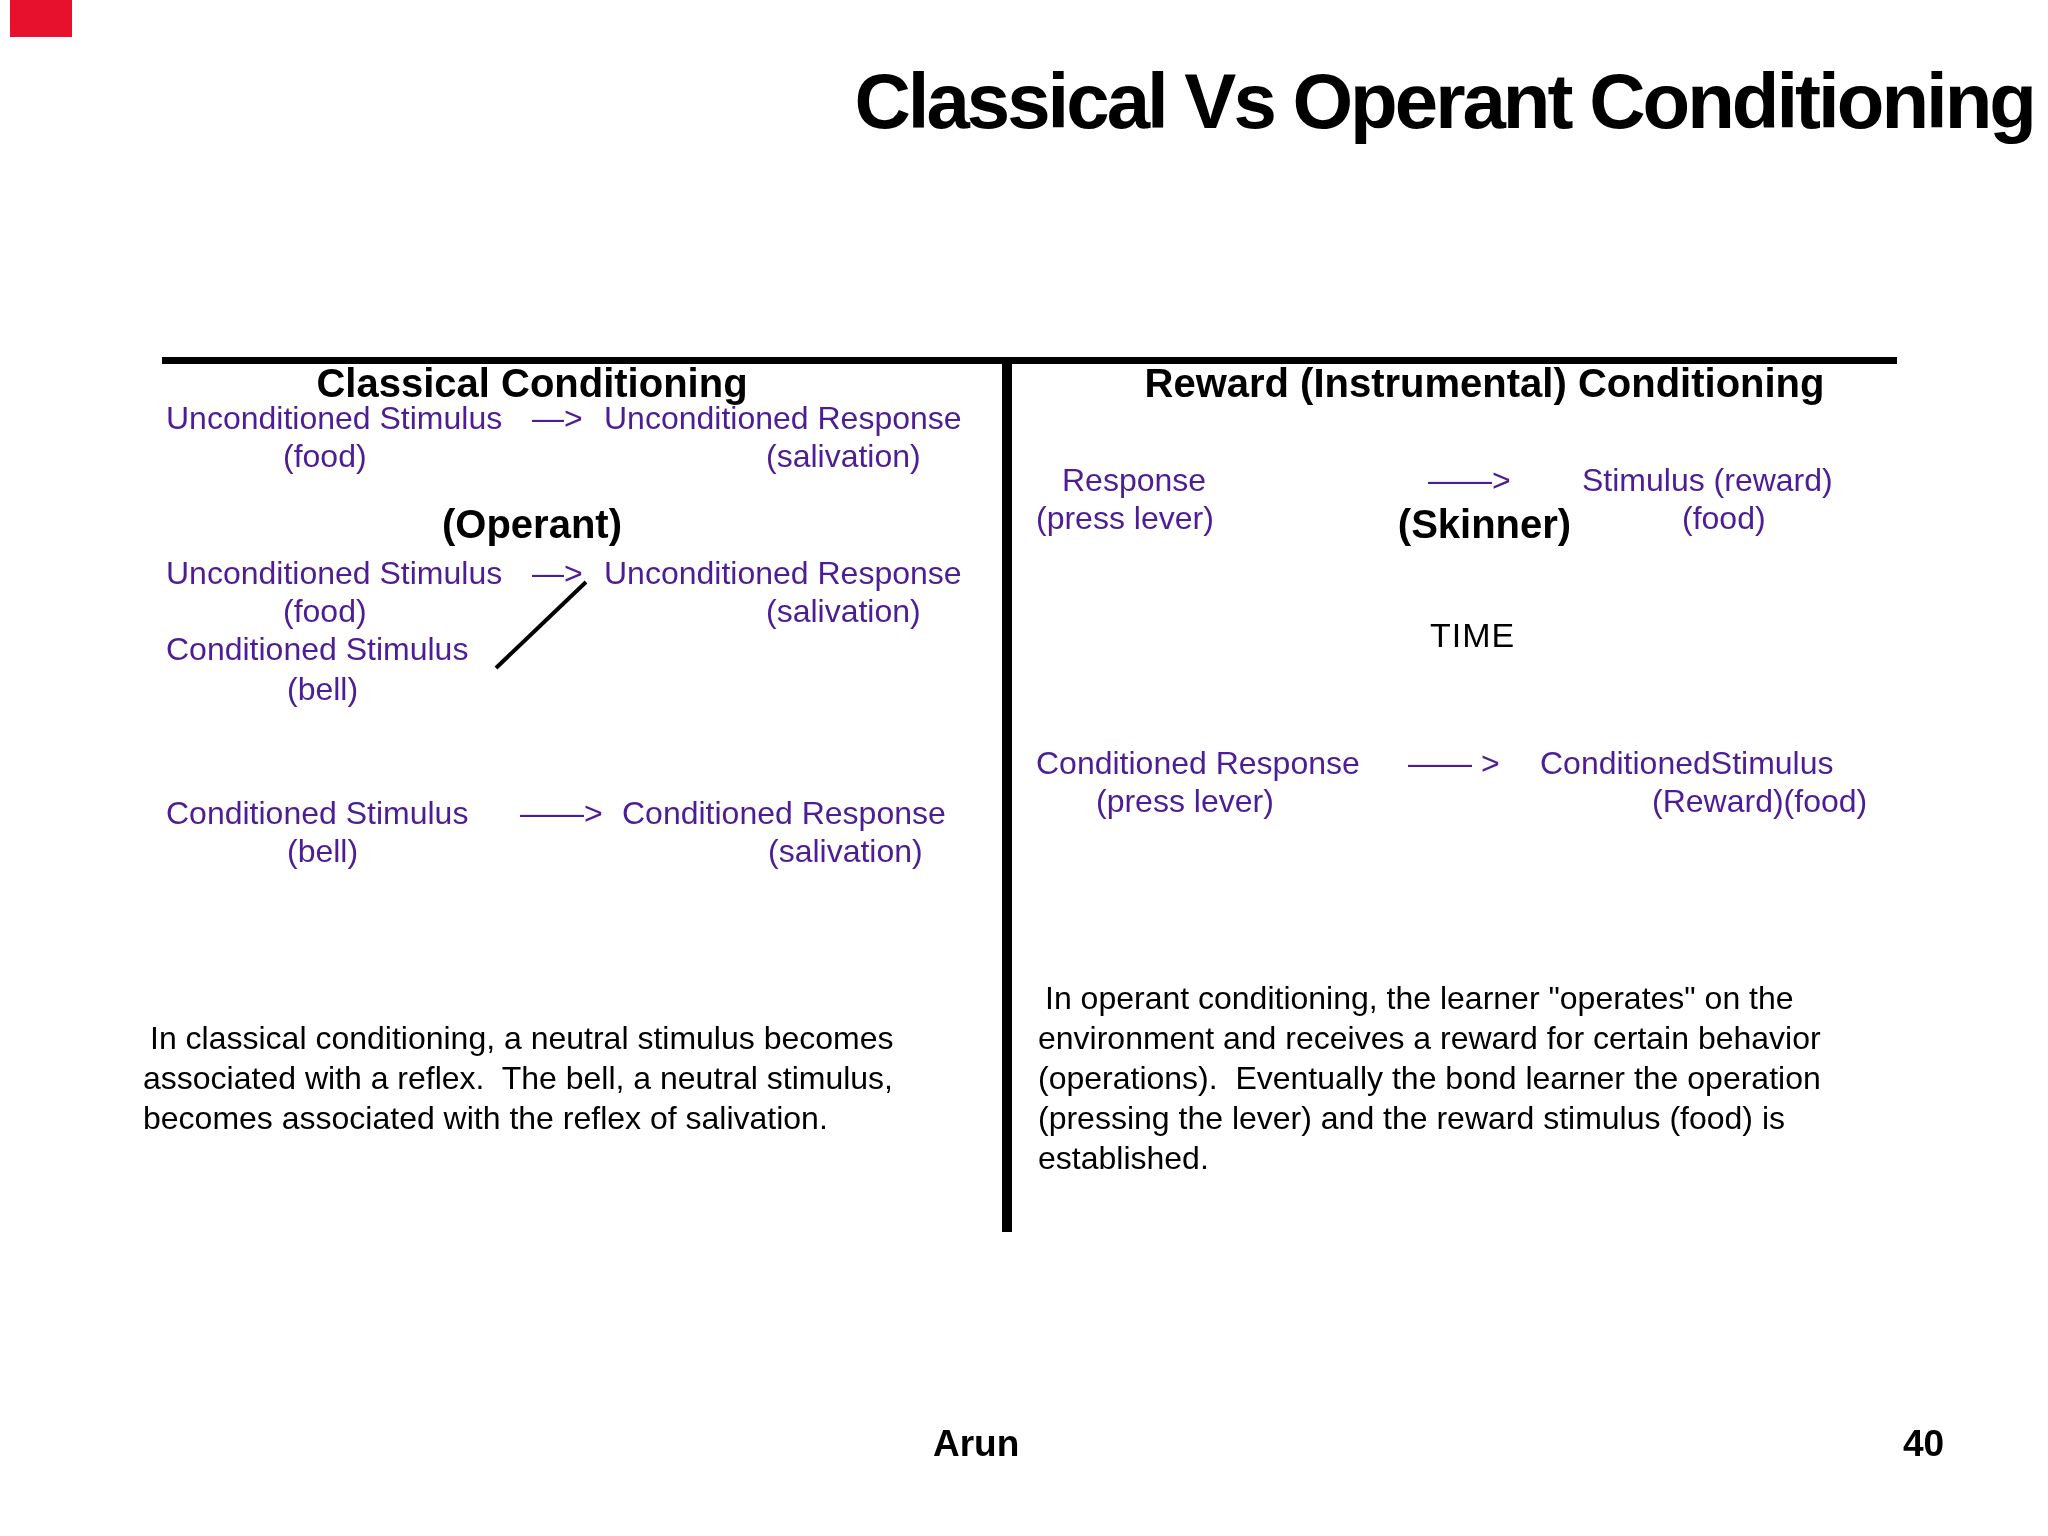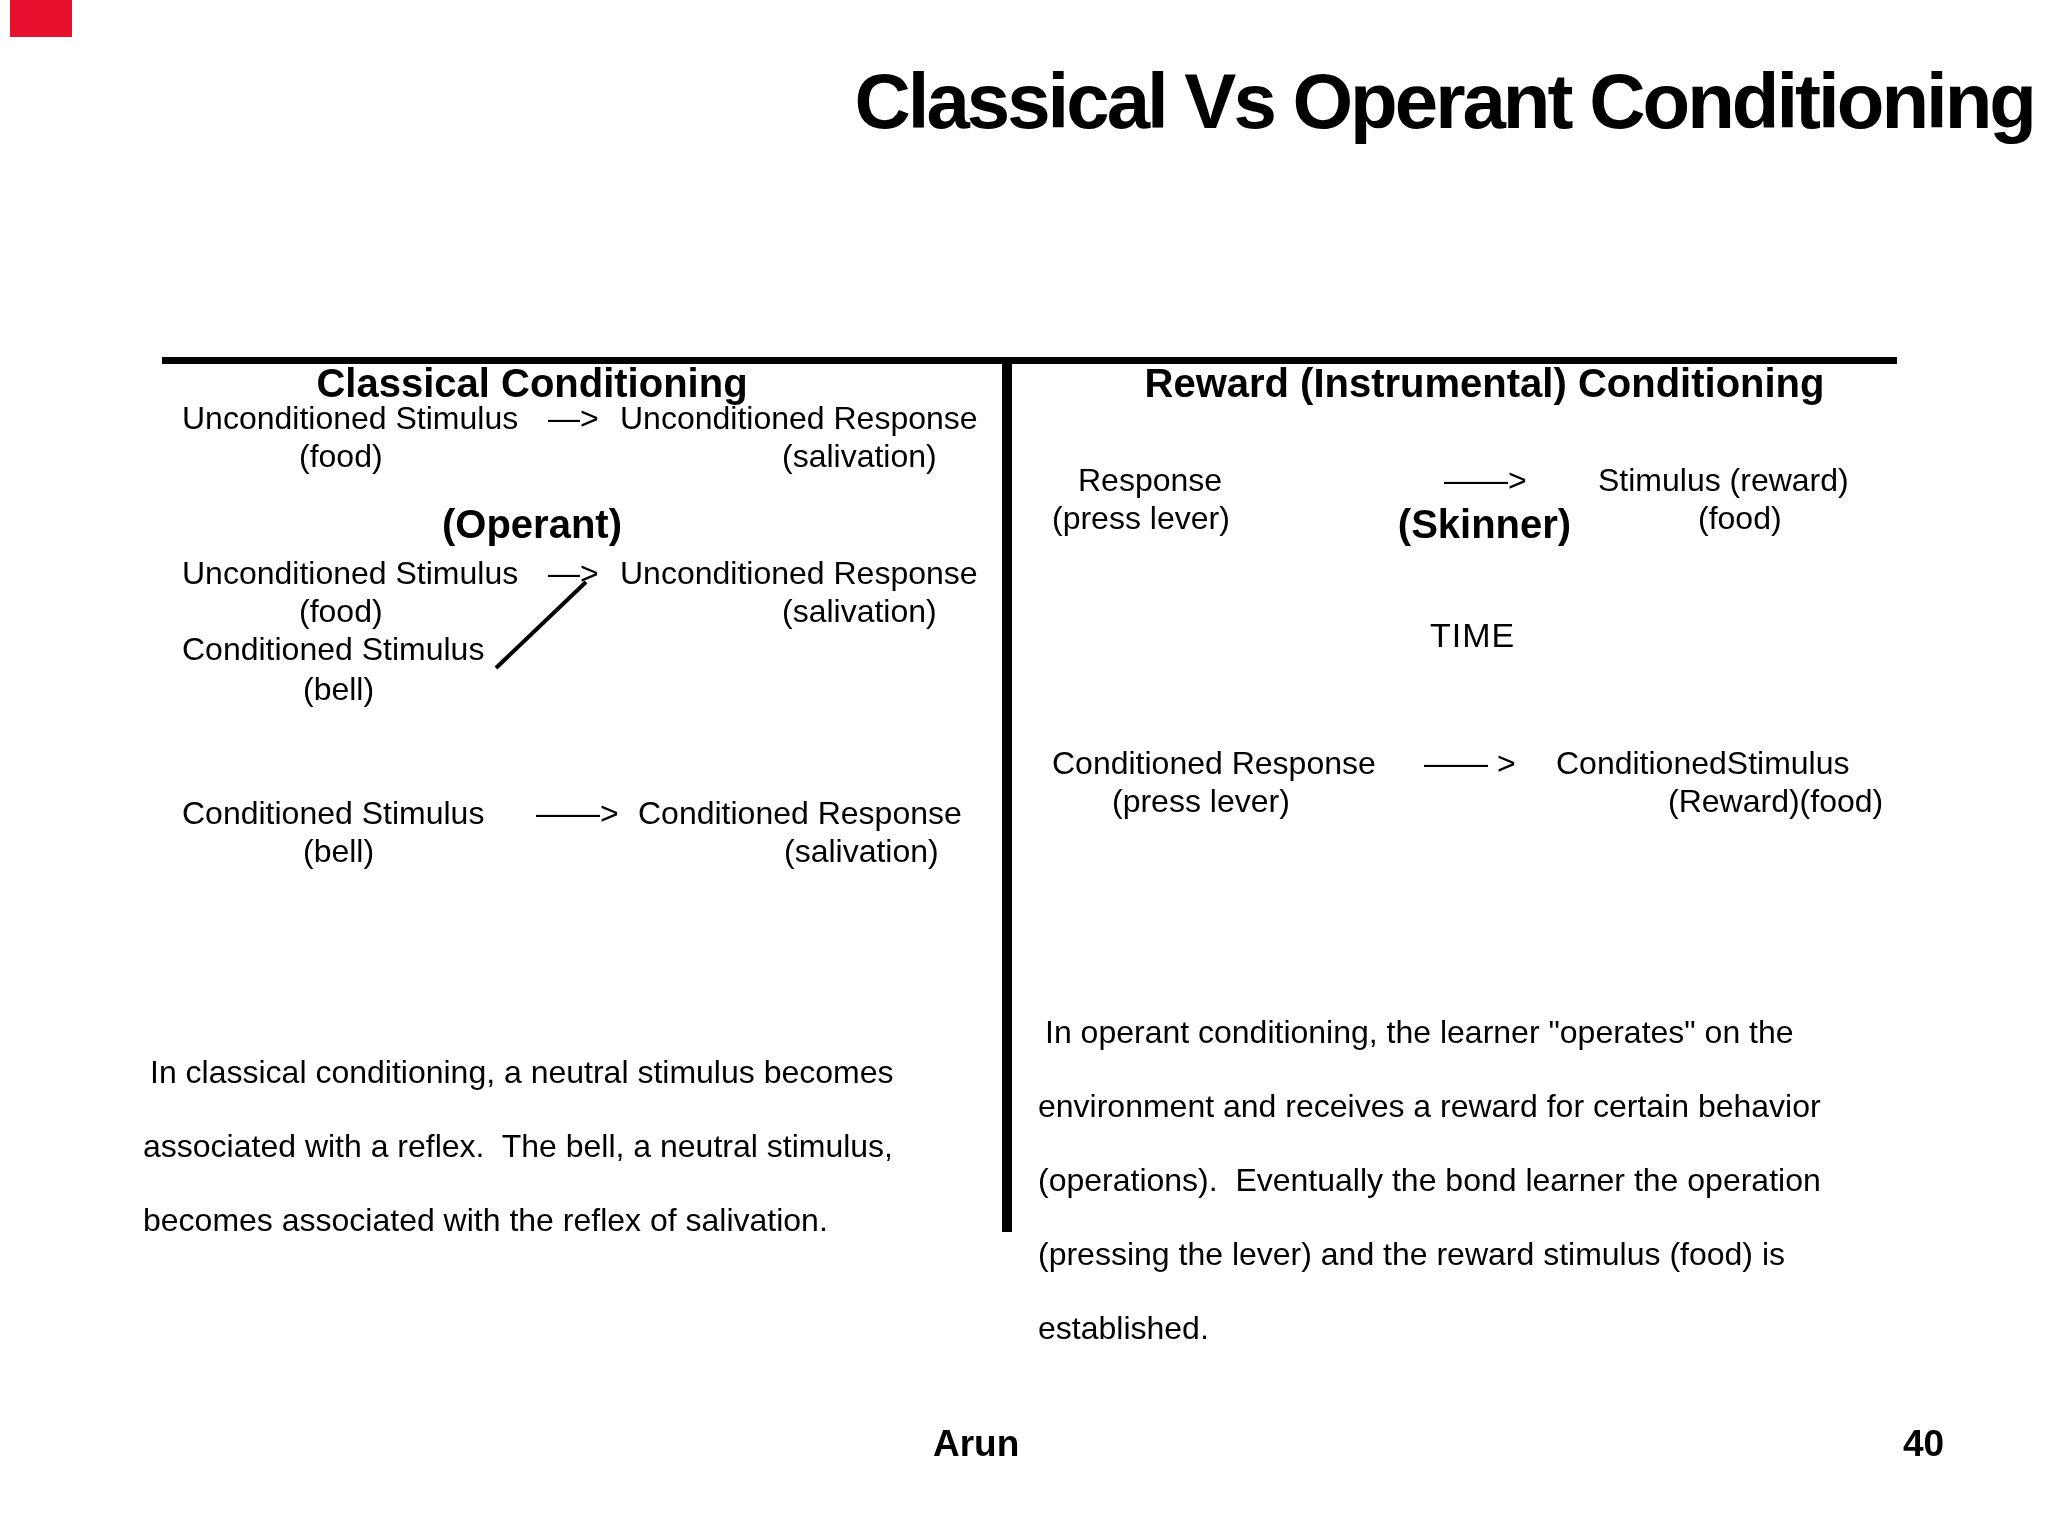--- a/index.html
+++ b/index.html
@@ -4,41 +4,41 @@
 <style>
   html,body{margin:0;padding:0;background:#ffffff;}
   .slide{
     position:relative;
     width:2048px;height:1536px;
     background:#ffffff;
     font-family:Liberation Sans, sans-serif;
     color:#000;
     overflow:hidden;
   }
-  .t{position:absolute;white-space:pre;font-size:32px;line-height:36px;color:#000000;margin-left:16px;}
+  .t{position:absolute;white-space:pre;font-size:32px;line-height:36px;color:#4c1d95;}
   .title{
     position:absolute;
     top:56px;right:14px;
     font-size:78px;line-height:90px;
     font-weight:bold;letter-spacing:-3px;
     white-space:pre;
   }
   .col-header{
     position:absolute;top:266px;
     text-align:center;
     font-weight:bold;
     font-size:40px;line-height:47px;
     white-space:pre;
   }
   .col-header.left{left:162px;width:740px;}
   .col-header.right{left:1012px;width:945px;}
   .rule-h{position:absolute;left:162px;top:357px;width:1735px;height:7px;background:#000;}
   .rule-v{position:absolute;left:1002px;top:357px;width:10px;height:875px;background:#000;}
   .para{position:absolute;font-size:32px;line-height:40px;}
-  .para .pline{white-space:pre;margin-top:34px;}
+  .para .pline{white-space:pre;}
   .para .pline.indent{padding-left:7px;}
   .footer-text{position:absolute;top:1422px;font-size:37px;line-height:44px;font-weight:bold;white-space:pre;}
   .red-mark{position:absolute;left:10px;top:0px;width:62px;height:37px;}
   .diag{position:absolute;left:480px;top:572px;}
   .time-label{position:absolute;left:1430px;top:616px;font-size:34px;line-height:38px;letter-spacing:1px;white-space:pre;}
 </style>
 </head>
 <body>
 
 <div class="slide">

